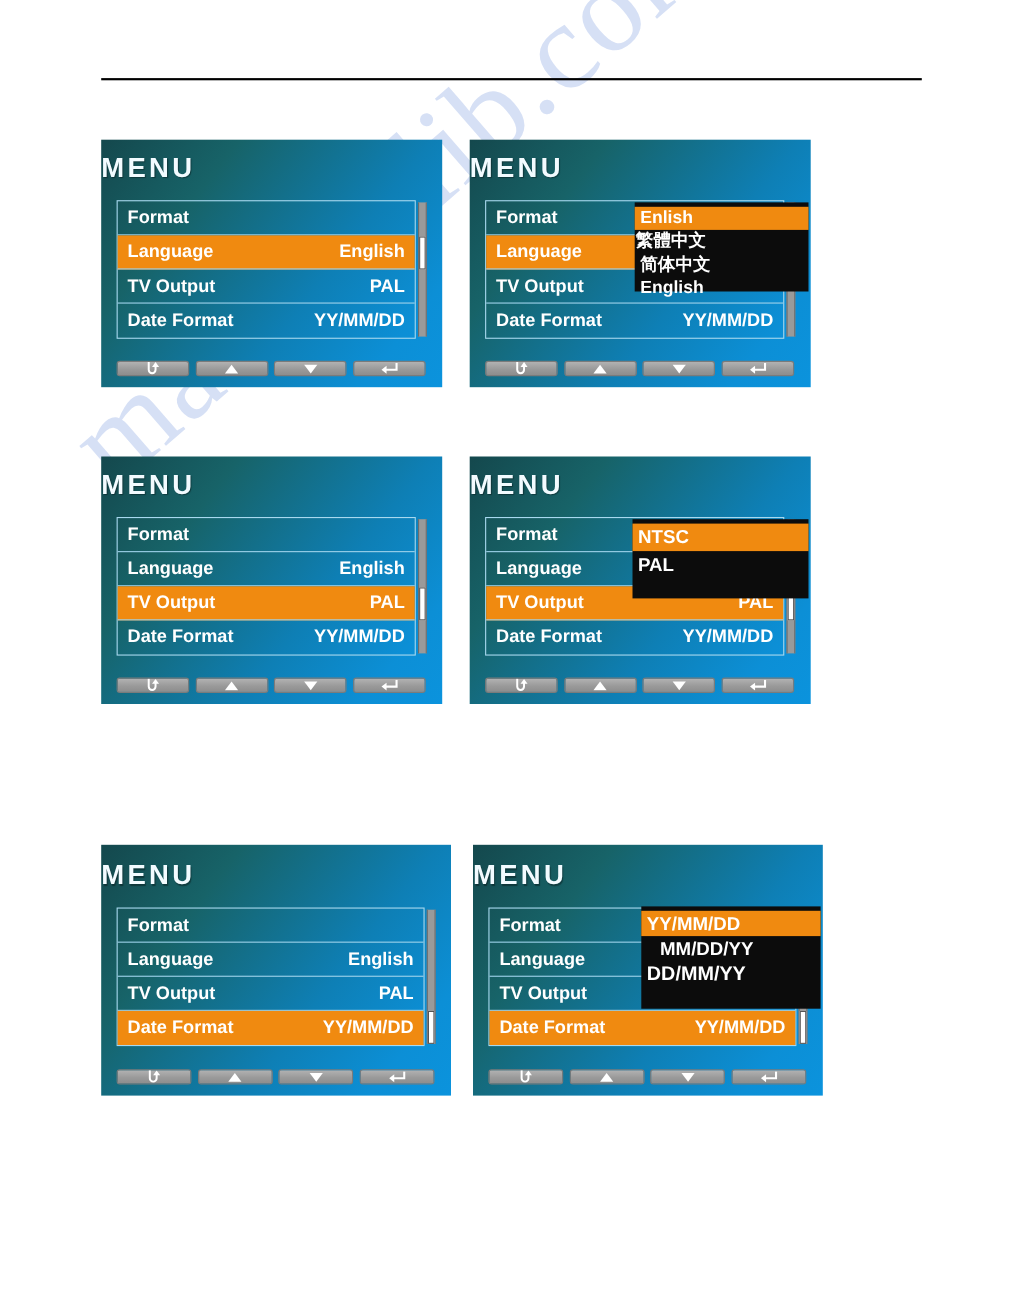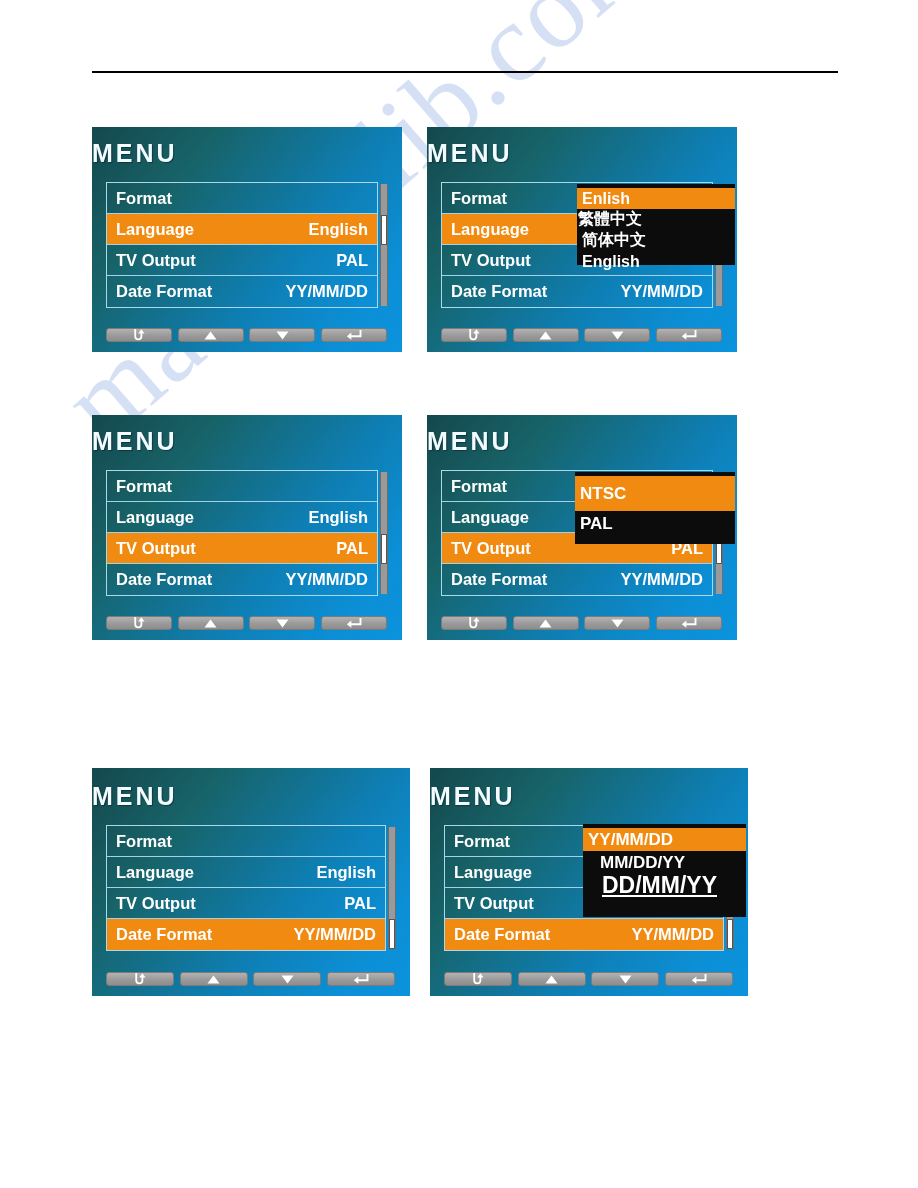--- a/index.html
+++ b/index.html
@@ -341,21 +341,21 @@
             <div class="row">
               <span class="lbl">Date Format</span>
               <span class="val">YY/MM/DD</span>
             </div>
           </div>
           <div class="sbar">
             <div class="sthumb" style="top:62px;height:30px;"></div>
           </div>
         </div>
         <div class="dropdown" style="left:148px;top:57px;width:160px;height:72px;padding-top:4px;">
-          <div class="dd-item sel" style="height:35px;font-size:17px;padding:0 5px;">NTSC</div>
+          <div class="dd-item sel" style="height:25px;font-size:17px;padding:0 5px;">NTSC</div>
           <div class="dd-item" style="height:25px;font-size:17px;padding:0 5px;">PAL</div>
         </div>
         <div class="btnbar">
           <div class="btn">
             <span>
               <svg width="14" height="12" viewBox="0 0 14 12">
                 <path d="M3.2 0.8 L3.2 7.2 A3.1 3.1 0 0 0 9.4 7.2 L9.4 4.0" stroke="#ffffff" stroke-width="1.8" fill="none" stroke-linecap="square"></path>
                 <polygon points="9.4,0.2 12.6,4.6 6.2,4.6" fill="#ffffff"></polygon>
               </svg>
             </span>
@@ -463,21 +463,21 @@
               <span class="val">YY/MM/DD</span>
             </div>
           </div>
           <div class="sbar">
             <div class="sthumb" style="top:92px;height:30px;"></div>
           </div>
         </div>
         <div class="dropdown" style="left:153px;top:56px;width:163px;height:93px;padding-top:4px;">
           <div class="dd-item sel" style="height:23px;font-size:17px;padding:0 5px;">YY/MM/DD</div>
           <div class="dd-item" style="height:23px;font-size:17px;padding:0 17px;">MM/DD/YY</div>
-          <div class="dd-item" style="height:23px;font-size:23px;padding:0 19px;text-decoration:underline;">DD/MM/YY</div>
+          <div class="dd-item" style="height:23px;font-size:18px;padding:0 5px;">DD/MM/YY</div>
         </div>
         <div class="btnbar">
           <div class="btn">
             <span>
               <svg width="14" height="12" viewBox="0 0 14 12">
                 <path d="M3.2 0.8 L3.2 7.2 A3.1 3.1 0 0 0 9.4 7.2 L9.4 4.0" stroke="#ffffff" stroke-width="1.8" fill="none" stroke-linecap="square"></path>
                 <polygon points="9.4,0.2 12.6,4.6 6.2,4.6" fill="#ffffff"></polygon>
               </svg>
             </span>
           </div>

